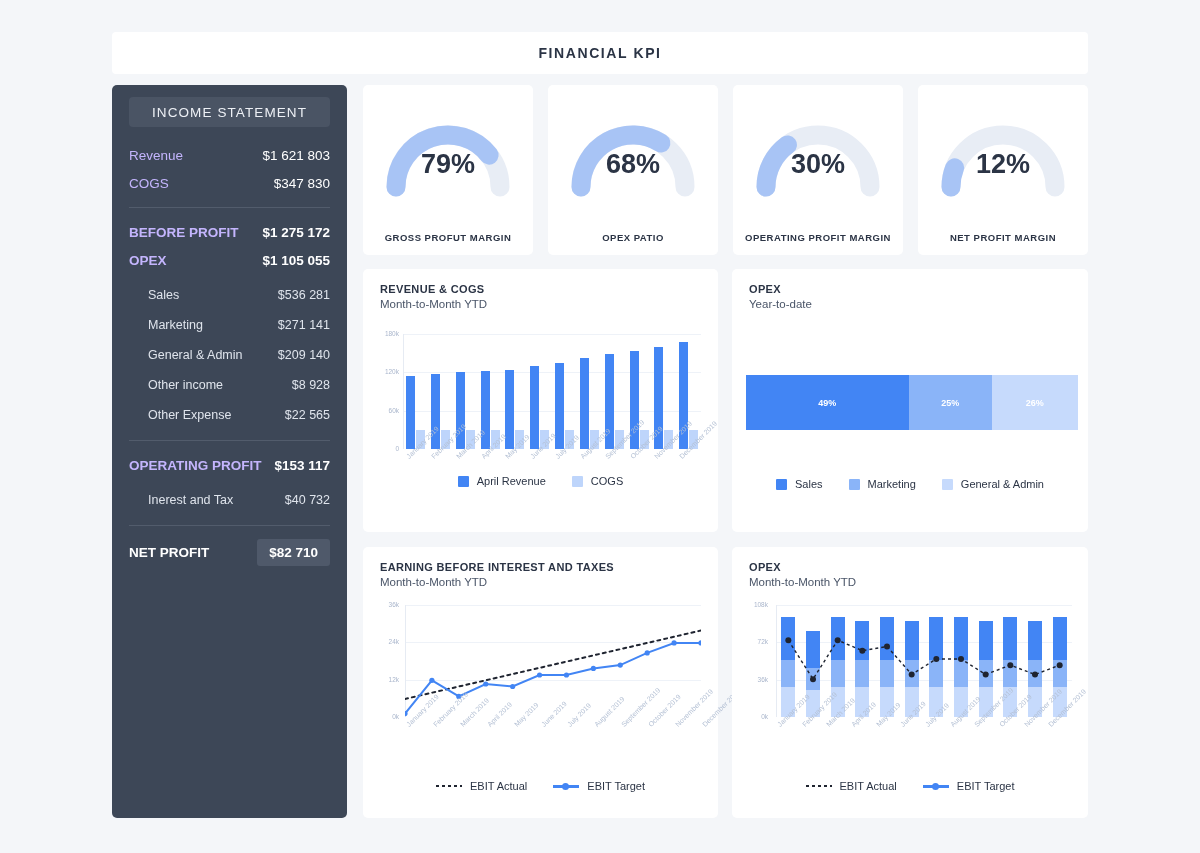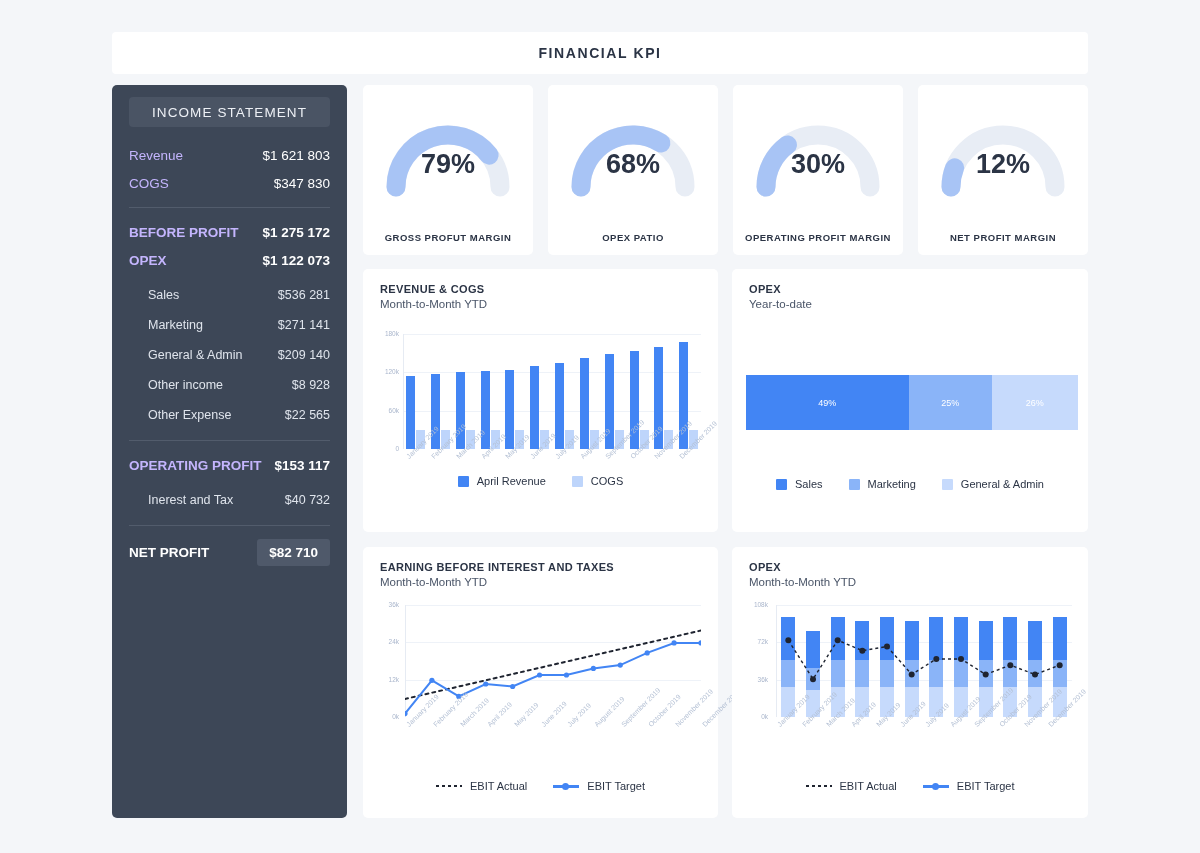--- a/index.html
+++ b/index.html
@@ -117,21 +117,21 @@
   .lg-solid { width: 26px; height: 3px; background: #4285f4; position: relative; }
   .lg-solid::after {
     content: ""; position: absolute; left: 9px; top: -2px;
     width: 7px; height: 7px; border-radius: 50%; background: #4285f4;
   }
 
   
   .stack-row { position: absolute; display: flex; }
   .stack-seg {
     display: flex; align-items: center; justify-content: center;
-    font-size: 9px; font-weight: normal; color: #ffffff;
+    font-size: 9px; font-weight: bold; color: #ffffff;
   }
 </style>
 </head>
 <body>
 
 <div class="page">
 
   <div class="header">
     <div class="header-title">FINANCIAL KPI</div>
   </div>
@@ -148,21 +148,21 @@
       <span class="lbl">COGS</span>
       <span class="val">$347 830</span>
     </div>
     <div class="divider"></div>
     <div class="row bold">
       <span class="lbl">BEFORE PROFIT</span>
       <span class="val">$1 275 172</span>
     </div>
     <div class="row bold">
       <span class="lbl">OPEX</span>
-      <span class="val">$1 122 073</span>
+      <span class="val">$1 105 055</span>
     </div>
     <div style="height:6px"></div>
     <div class="row sub">
       <span class="lbl">Sales</span>
       <span class="val">$536 281</span>
     </div>
     <div class="row sub">
       <span class="lbl">Marketing</span>
       <span class="val">$271 141</span>
     </div>

